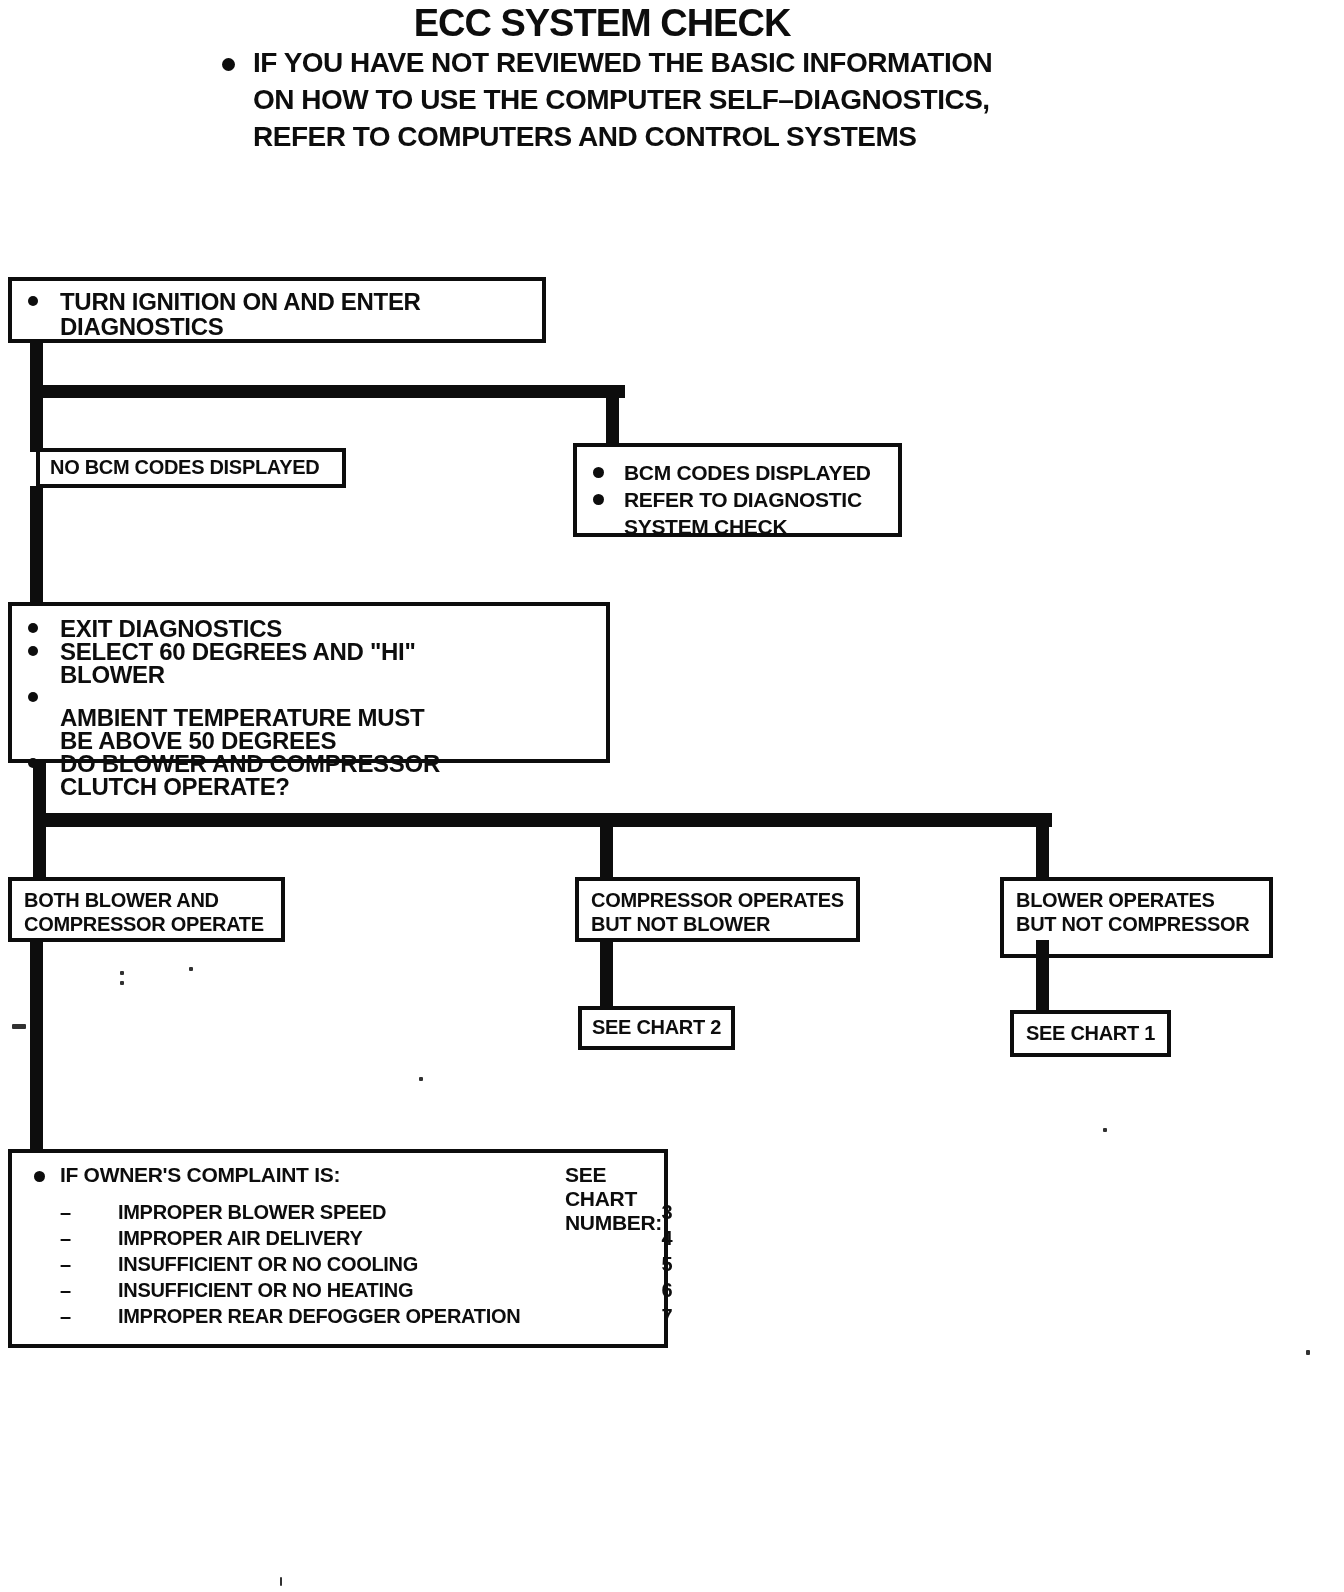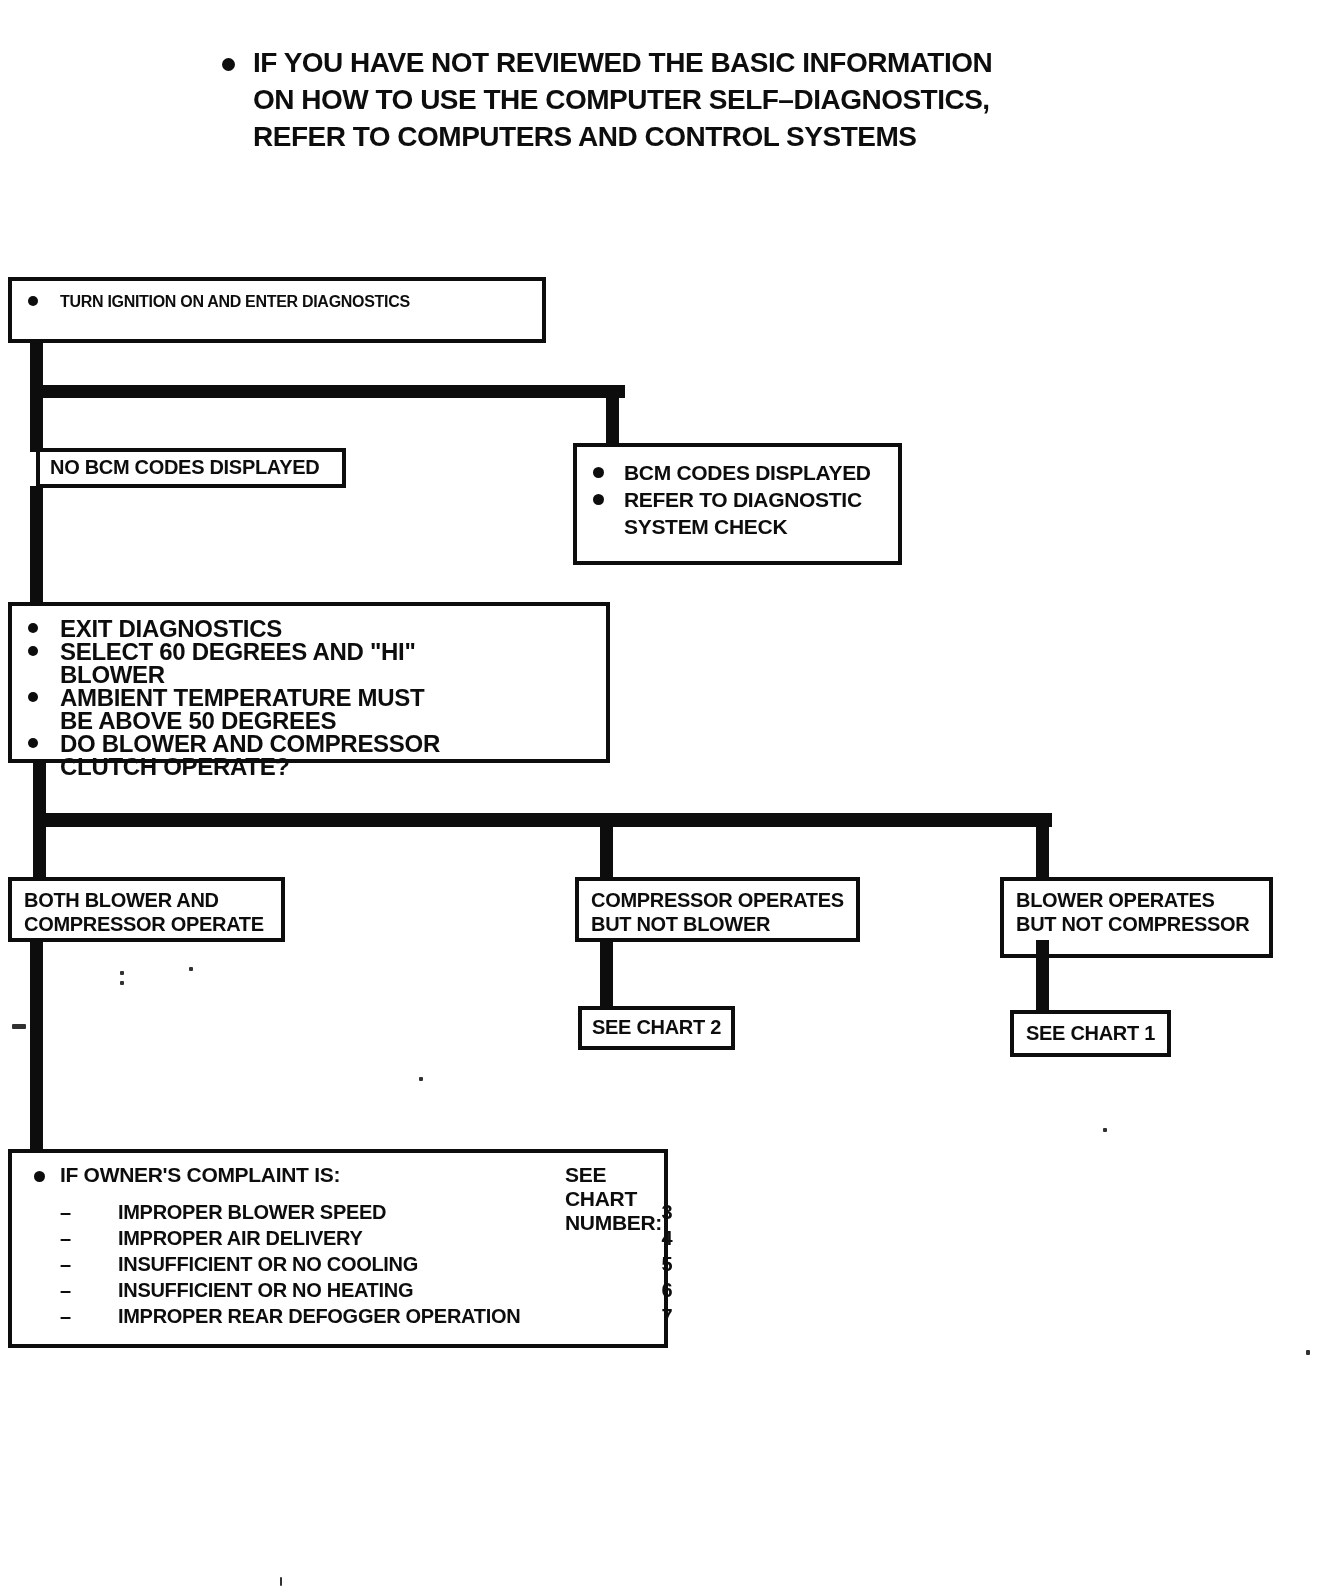--- a/index.html
+++ b/index.html
@@ -18,43 +18,44 @@
   .btxt{letter-spacing:-0.3px;}
   .lbl{letter-spacing:-0.3px;}
   .num{position:absolute;width:40px;text-align:center;}
   .art{position:absolute;background:#0d0d0d;opacity:.85;border-radius:1px;}
 </style>
 </head>
 <body>
 
 <div id="canvas">
 
+  <div class="title">ECC SYSTEM CHECK</div>
   <div class="introdot"></div>
   <div class="intro">
     <div>IF YOU HAVE NOT REVIEWED THE BASIC INFORMATION</div>
     <div>ON HOW TO USE THE COMPUTER SELF–DIAGNOSTICS,</div>
     <div>REFER TO COMPUTERS AND CONTROL SYSTEMS</div>
   </div>
 
-  <div class="box" style="left:8px;top:277px;width:538px;height:66px;padding:8px 8px 0 16px;font-size:16px;line-height:25px;">
+  <div class="box" style="left:8px;top:277px;width:538px;height:66px;padding:8px 8px 0 16px;font-size:24px;line-height:25px;">
     <div class="brow">
       <span class="bdot"></span>
       <span class="btxt">TURN IGNITION ON AND ENTER DIAGNOSTICS</span>
     </div>
   </div>
 
   <div class="line" style="left:30px;top:341px;width:13px;height:111px;"></div>
   <div class="line" style="left:30px;top:385px;width:595px;height:13px;"></div>
   <div class="line" style="left:606px;top:385px;width:13px;height:62px;"></div>
 
   <div class="box" style="left:12px;top:448px;width:310px;height:40px;font-size:20px;line-height:31px;padding-left:10px;margin-left:24px;">
     <span class="lbl">NO BCM CODES DISPLAYED</span>
   </div>
 
-  <div class="box" style="left:573px;top:443px;width:329px;height:122px;padding:12px 8px 8px 16px;font-size:21px;line-height:27px;">
+  <div class="box" style="left:573px;top:443px;width:329px;height:94px;padding:12px 8px 8px 16px;font-size:21px;line-height:27px;">
     <div class="brow">
       <span class="bdot" style="width:11px;height:11px;margin-top:8px;margin-right:20px;"></span>
       <span class="btxt">BCM CODES DISPLAYED</span>
     </div>
     <div class="brow">
       <span class="bdot" style="width:11px;height:11px;margin-top:8px;margin-right:20px;"></span>
       <span class="btxt" style="max-width:240px;">REFER TO DIAGNOSTIC SYSTEM CHECK</span>
     </div>
   </div>
 
@@ -64,21 +65,21 @@
     <div class="brow">
       <span class="bdot" style="margin-top:6px;"></span>
       <span class="btxt" style="max-width:400px;">EXIT DIAGNOSTICS</span>
     </div>
     <div class="brow">
       <span class="bdot" style="margin-top:6px;"></span>
       <span class="btxt" style="max-width:400px;">SELECT 60 DEGREES AND "HI" BLOWER</span>
     </div>
     <div class="brow">
       <span class="bdot" style="margin-top:6px;"></span>
-      <span class="btxt" style="max-width:400px;">AMBIENT TEMPERATURE MUST BE ABOVE 50 DEGREES</span>
+      <span class="btxt" style="max-width:400px;margin-top:20px;">AMBIENT TEMPERATURE MUST BE ABOVE 50 DEGREES</span>
     </div>
     <div class="brow">
       <span class="bdot" style="margin-top:6px;"></span>
       <span class="btxt" style="max-width:400px;">DO BLOWER AND COMPRESSOR CLUTCH OPERATE?</span>
     </div>
   </div>
 
   <div class="line" style="left:33px;top:761px;width:13px;height:118px;"></div>
   <div class="line" style="left:33px;top:813px;width:1019px;height:14px;"></div>
   <div class="line" style="left:600px;top:813px;width:13px;height:66px;"></div>

